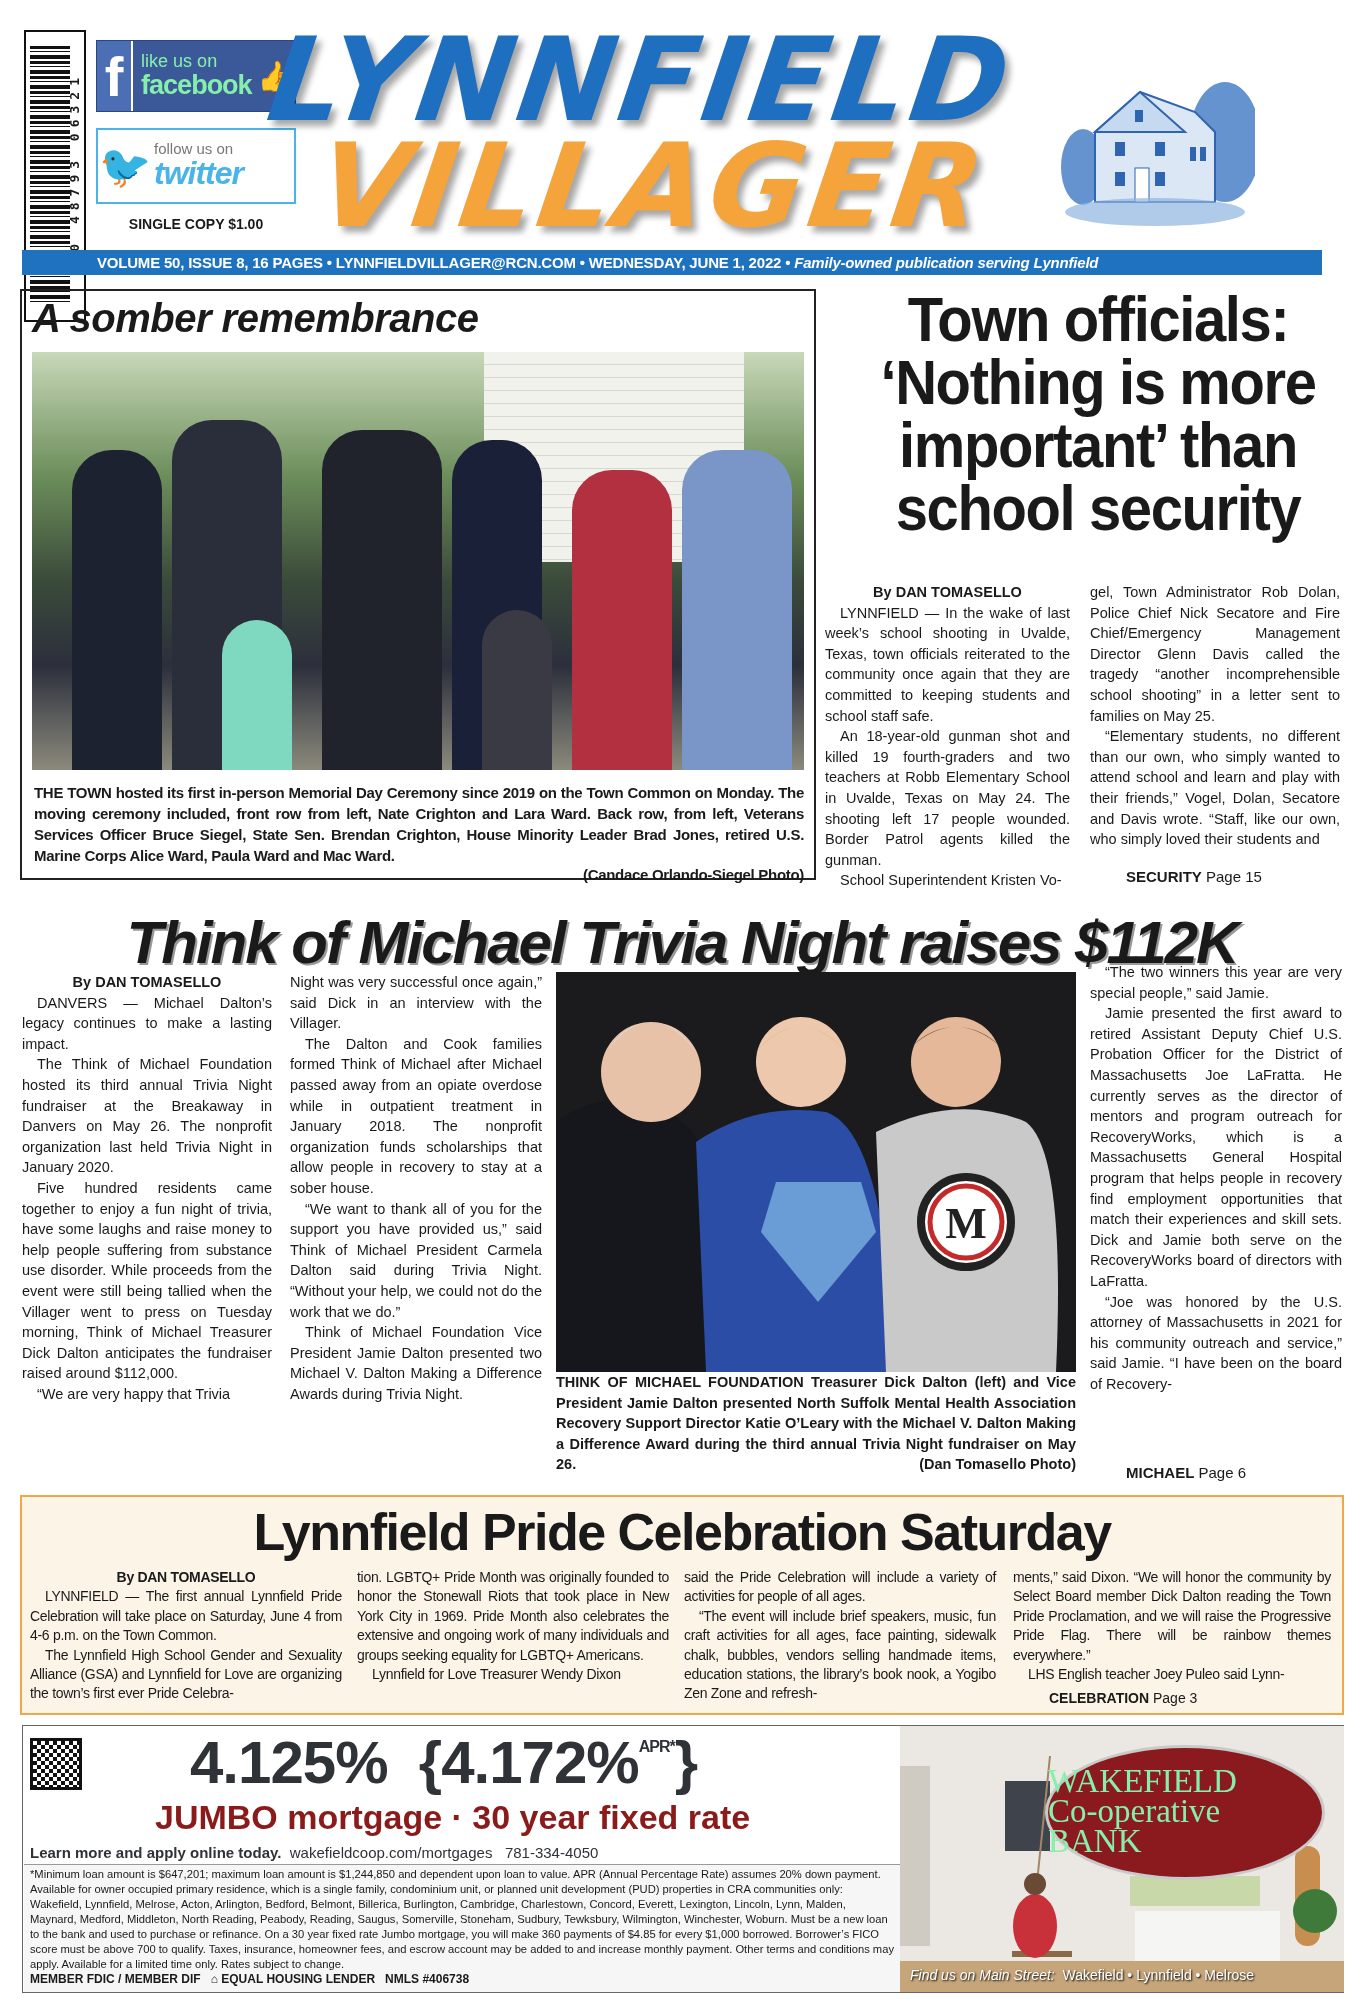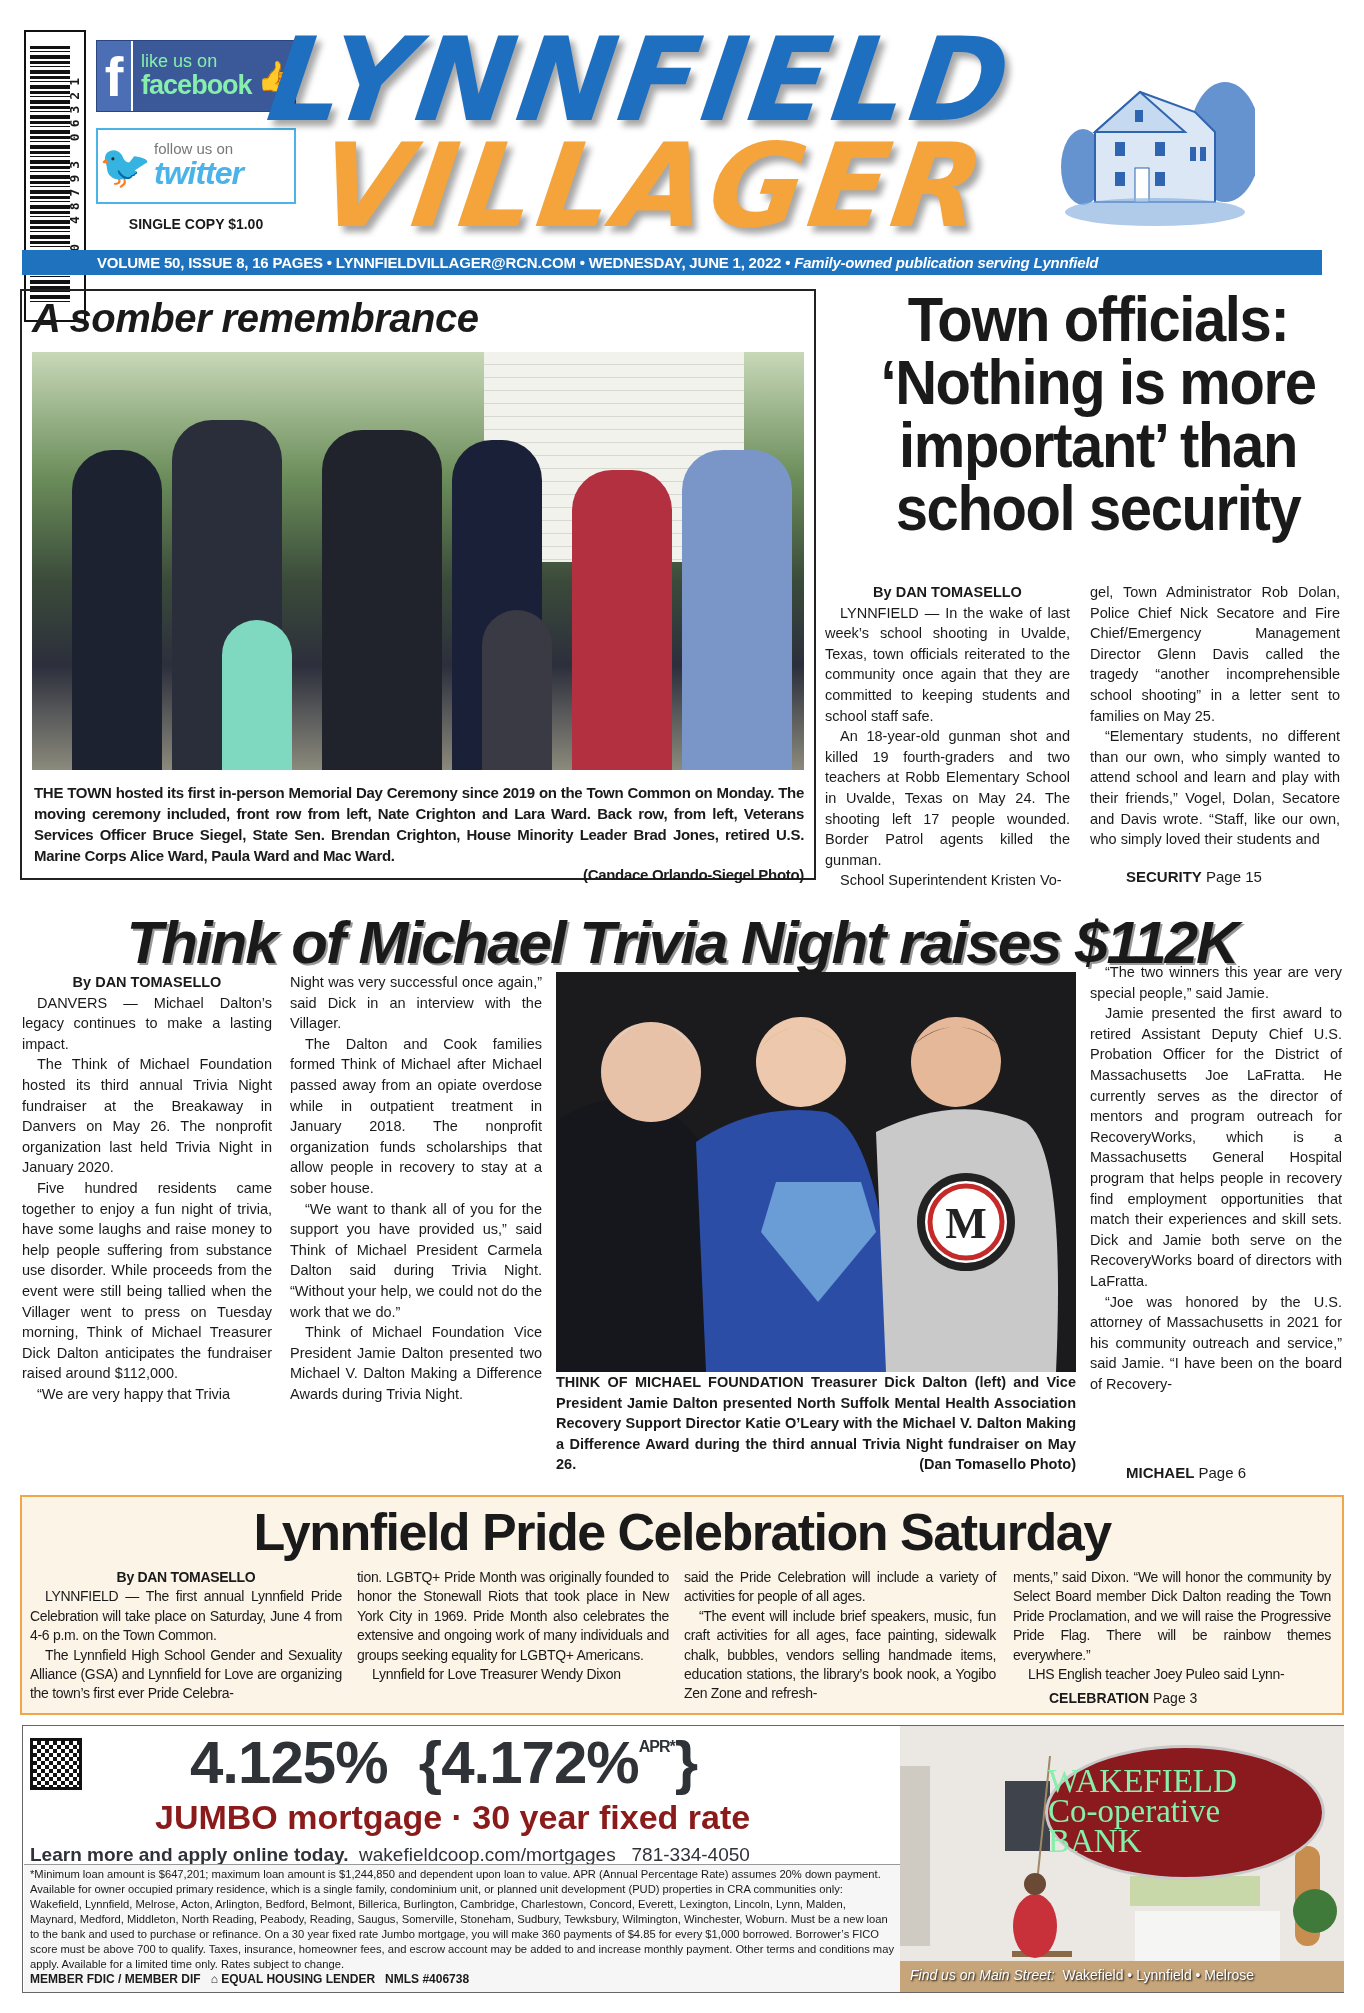--- a/index.html
+++ b/index.html
@@ -70,21 +70,21 @@
   .pcol { font-size: 14px; line-height: 19.4px; text-align: justify; font-family: "Liberation Sans Narrow", "Liberation Sans", sans-serif; letter-spacing: -0.3px; }
   .pcol p { text-indent: 15px; }
 
   
   .ad { left: 22px; top: 1725px; width: 1322px; height: 268px; border: 1px solid #666; background: #fff; }
   .qr { left: 30px; top: 1738px; width: 52px; height: 52px;
     background: repeating-conic-gradient(#111 0 25%, #fff 0 50%) 0 0/8px 8px; border: 3px solid #111; }
   .rate { left: 190px; top: 1728px; font-size: 60px; font-weight: bold; color: #2f3237; letter-spacing: -1px; }
   .rate sup { font-size: 16px; vertical-align: top; position: relative; top: 10px; }
   .jumbo { left: 155px; top: 1798px; font-size: 34px; font-weight: bold; color: #8b1a1a; }
-  .learn { left: 30px; top: 1844px; font-size: 19px; color: #2f3237; white-space: nowrap; text-align: center; }
+  .learn { left: 30px; top: 1844px; font-size: 15px; color: #2f3237; white-space: nowrap; text-align: center; }
   .learn b { font-weight: bold; }
   .fine { left: 24px; top: 1864px; width: 876px; height: 128px; font-size: 11.2px; line-height: 15px; padding: 2px 6px; border-top: 1px solid #999;
     background: #f6f6f6; color: #1a1a1a; }
   .bank-photo { left: 900px; top: 1726px; width: 444px; height: 266px; overflow: hidden;
     background: linear-gradient(180deg, #e9e7e2 0%, #f2f0ec 45%, #d9d2c3 80%, #b89b72 100%); }
   .bank-oval { left: 1045px; top: 1745px; width: 280px; height: 135px; border-radius: 50%; background: #8b1a1f; border: 3px solid #c9c9c9;
     color: #86efac; text-align: left; font-family: "Liberation Serif", serif; font-size: 33px; line-height: 30px; padding-top: 18px; }
   .find-us { left: 910px; top: 1967px; font-size: 14px; color: #fff; font-style: italic; white-space: nowrap; text-shadow: 1px 1px 2px #000; }
   .find-us .towns { font-style: normal; }
 </style>

